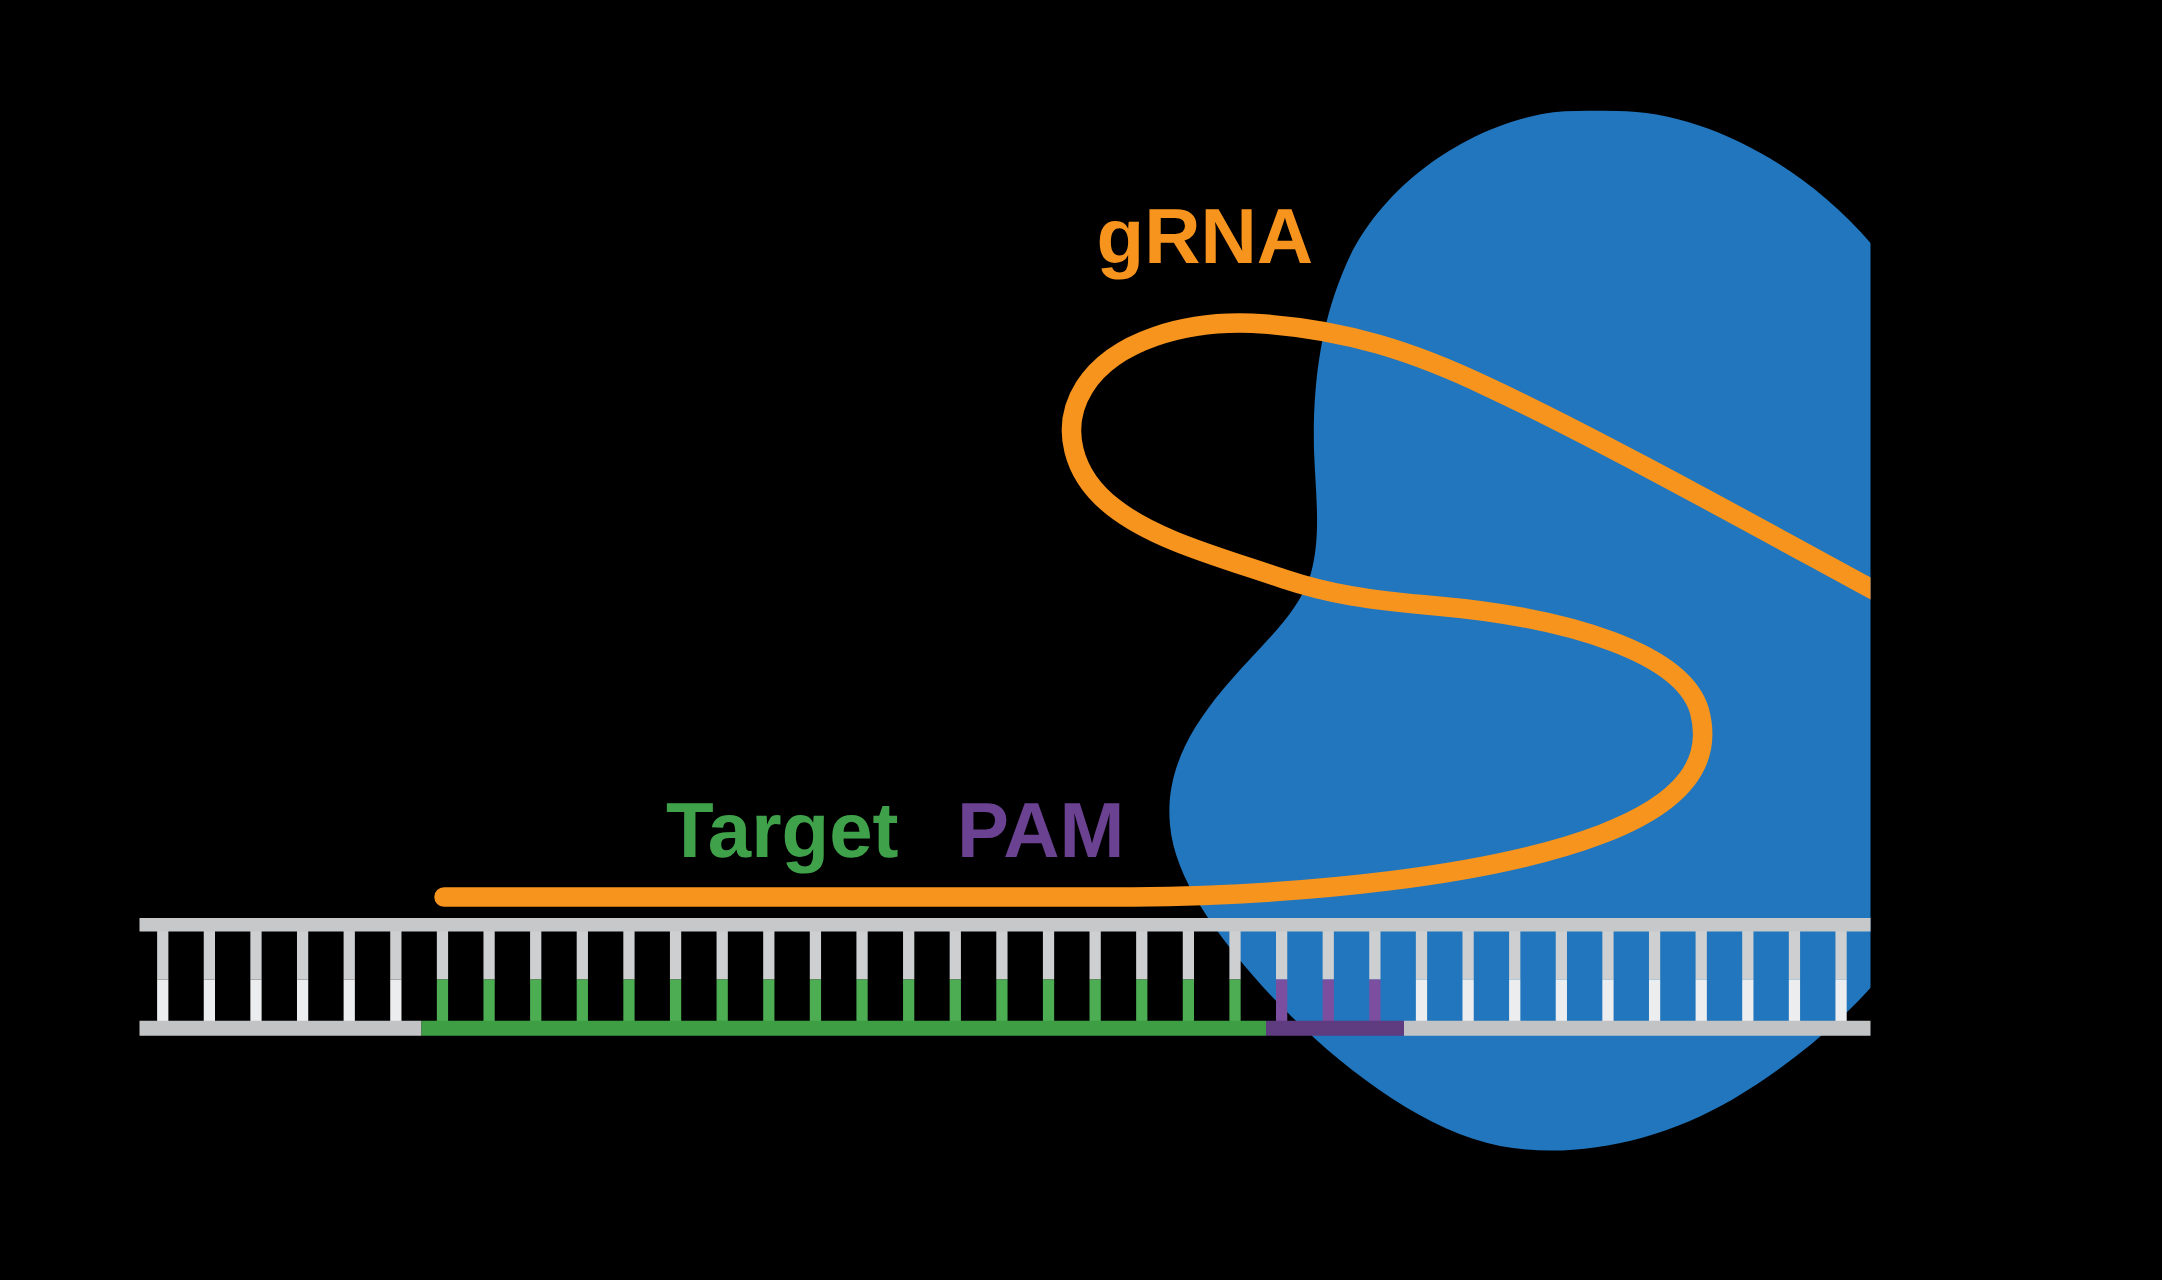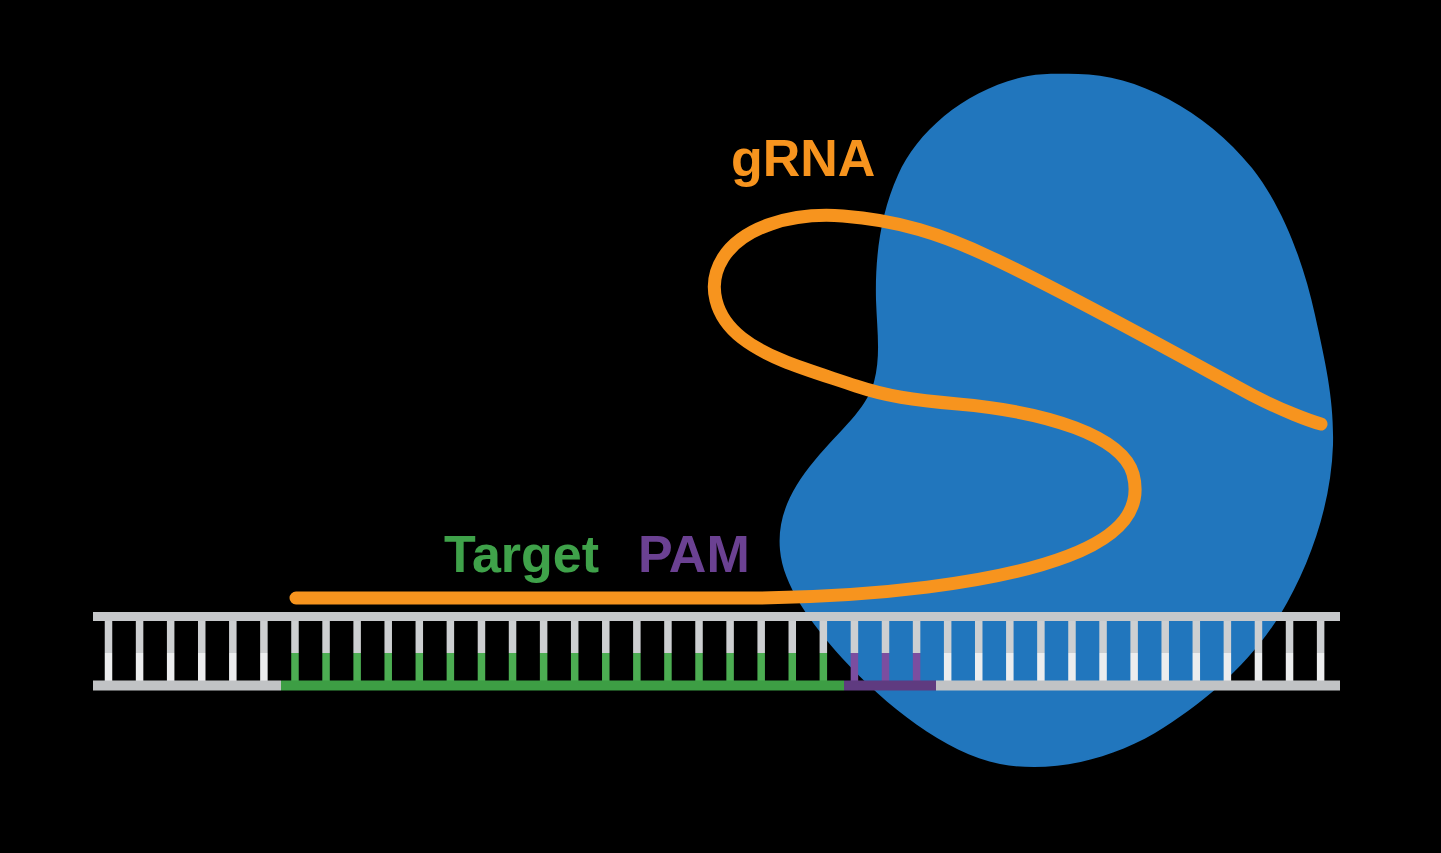--- a/index.html
+++ b/index.html
@@ -2,21 +2,21 @@
 <html><head>
 <meta charset="utf-8">
 <style>
   html, body {
     margin: 0;
     padding: 0;
     background: #000;
   }
   .canvas {
     position: relative;
-    width: 1441px;
+    width: 1247px;
     height: 853px;
     overflow: hidden;
     font-family: "Liberation Sans", sans-serif;
   }
   .canvas svg {
     position: absolute;
     left: 0;
     top: 0;
   }
   .diagram-label {

